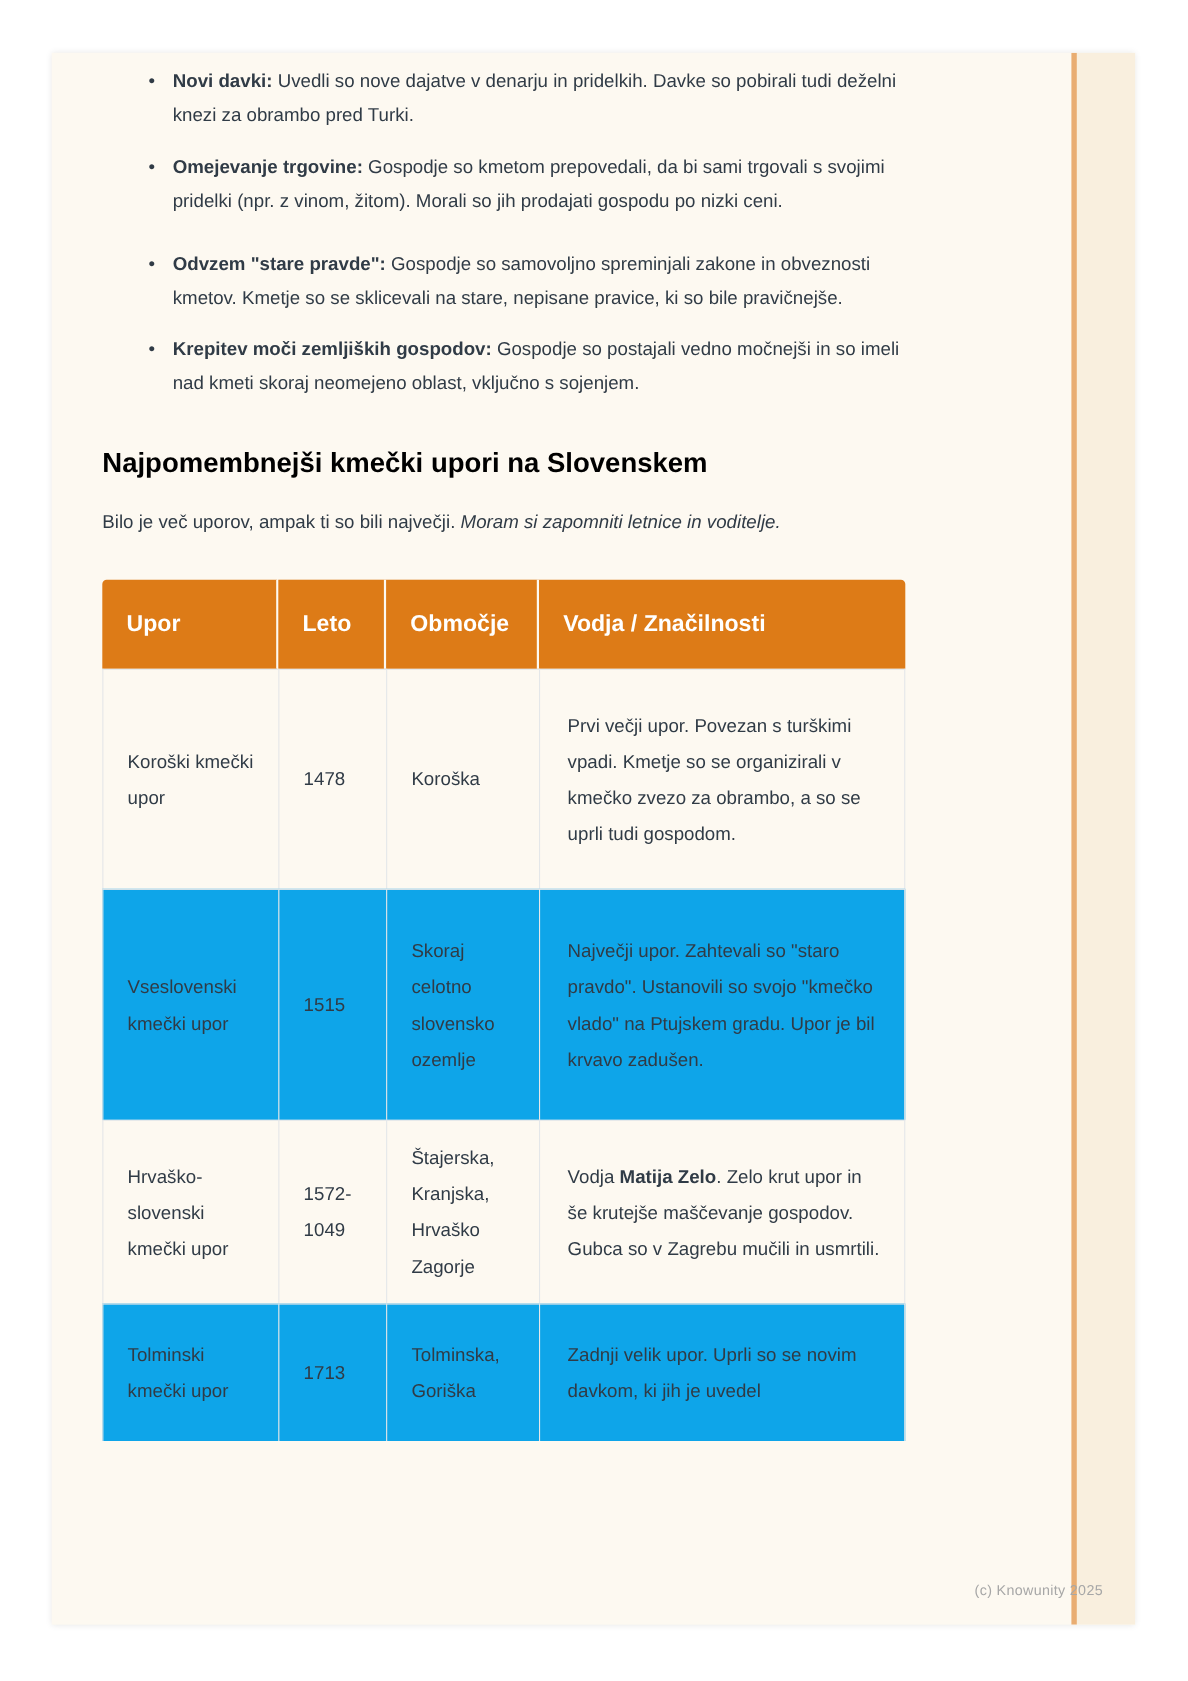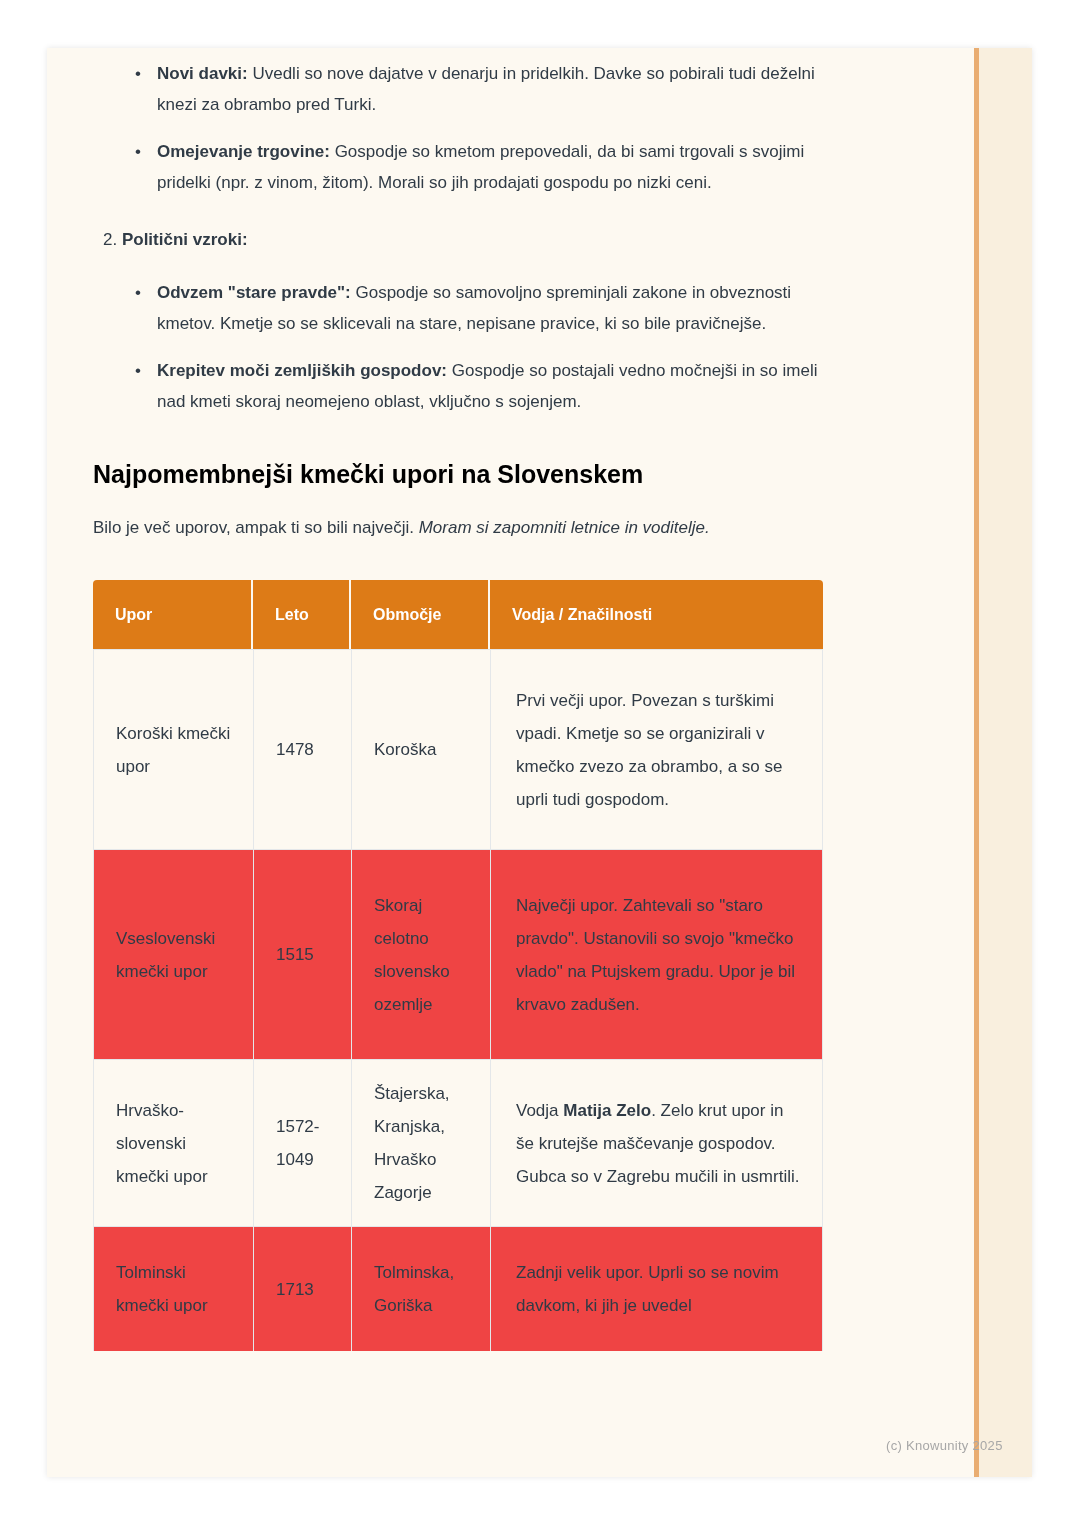--- a/index.html
+++ b/index.html
@@ -87,41 +87,41 @@
   p.intro .italic { font-style: italic; }
   table.upori {
     border-collapse: separate;
     border-spacing: 0;
     table-layout: fixed;
     width: 730px;
   }
   table.upori th {
     background: #dd7b17;
     color: #ffffff;
-    font-size: 16px;
+    font-size: 21px;
     font-weight: 700;
     text-align: left;
-    height: 69px;
+    height: 81px;
     padding: 0 16px 0 22px;
     vertical-align: middle;
     border-right: 2px solid #fdf9f1;
   }
   table.upori th:first-child { border-top-left-radius: 4px; }
   table.upori th:last-child  { border-top-right-radius: 4px; border-right: none; }
   table.upori td {
     font-size: 17px;
     line-height: 33px;
     padding: 14px 16px 14px 22px;
     vertical-align: middle;
     border-top: 1px solid #e4e7e9;
     border-left: 1px solid #e4e7e9;
     box-sizing: border-box;
   }
   table.upori td:last-child { border-right: 1px solid #e4e7e9; padding-left: 25px; }
-  table.upori tr.alt td { background: #ef4444; }
+  table.upori tr.alt td { background: #0ea5e9; }
   table.upori tr.r1 td { height: 200px; }
   table.upori tr.r2 td { height: 210px; }
   table.upori tr.r3 td { height: 167px; }
   table.upori tr.r4 td { height: 125px; }
   .watermark {
     position: absolute;
     left: 886px;
     top: 1438px;
     font-size: 13px;
     color: #a7a7a7;
@@ -145,24 +145,20 @@
           <span class="bold">Novi davki:</span>
           <span>Uvedli so nove dajatve v denarju in pridelkih. Davke so pobirali tudi deželni knezi za obrambo pred Turki.</span>
         </li>
         <li>
           <span class="dot">•</span>
           <span class="bold">Omejevanje trgovine:</span>
           <span>Gospodje so kmetom prepovedali, da bi sami trgovali s svojimi pridelki (npr. z vinom, žitom). Morali so jih prodajati gospodu po nizki ceni.</span>
         </li>
       </ul>
 
-      <div class="num-heading">
-        <span>2.</span>
-        <span class="bold">Politični vzroki:</span>
-      </div>
 
       <ul class="bullets second">
         <li>
           <span class="dot">•</span>
           <span class="bold">Odvzem "stare pravde":</span>
           <span>Gospodje so samovoljno spreminjali zakone in obveznosti kmetov. Kmetje so se sklicevali na stare, nepisane pravice, ki so bile pravičnejše.</span>
         </li>
         <li>
           <span class="dot">•</span>
           <span class="bold">Krepitev moči zemljiških gospodov:</span>

